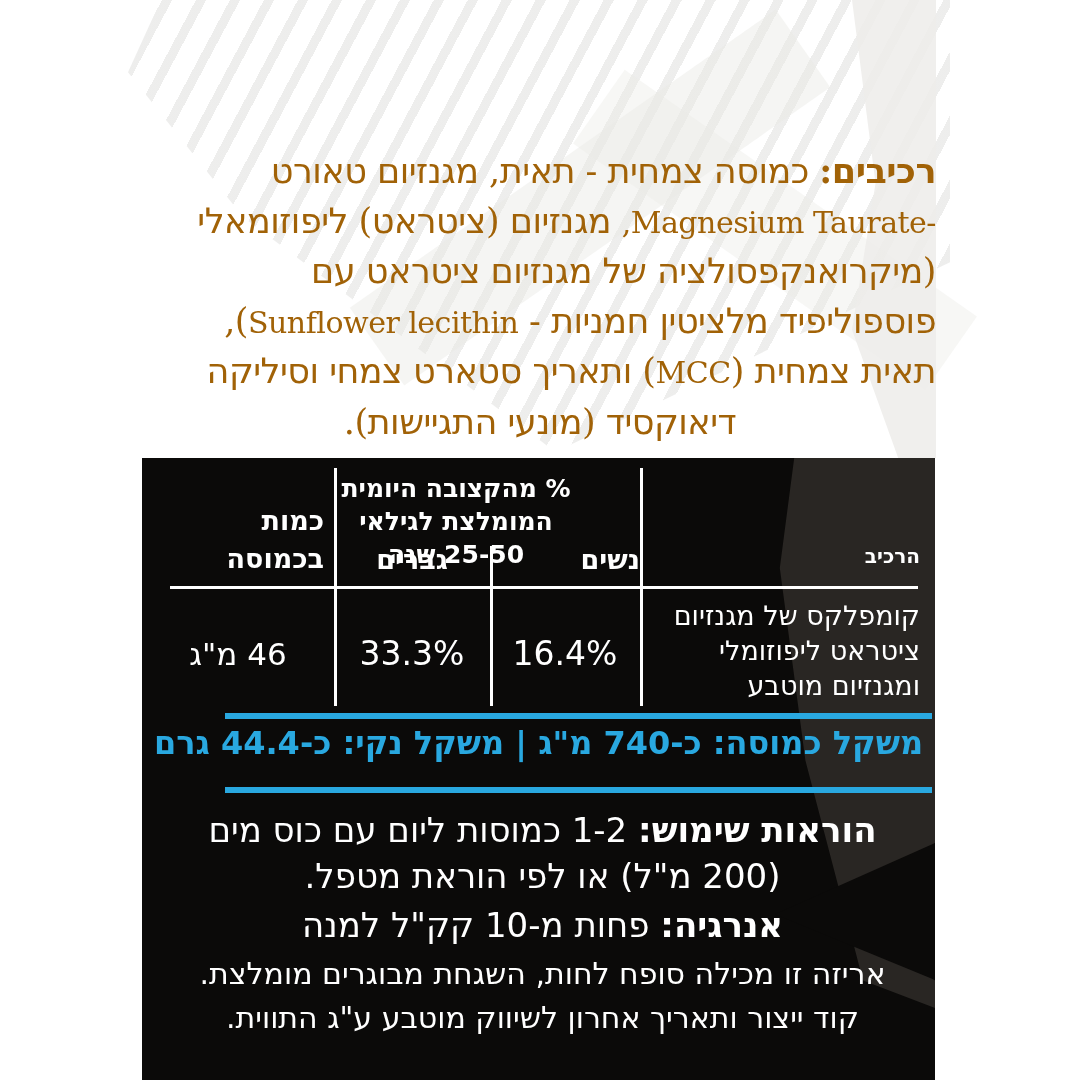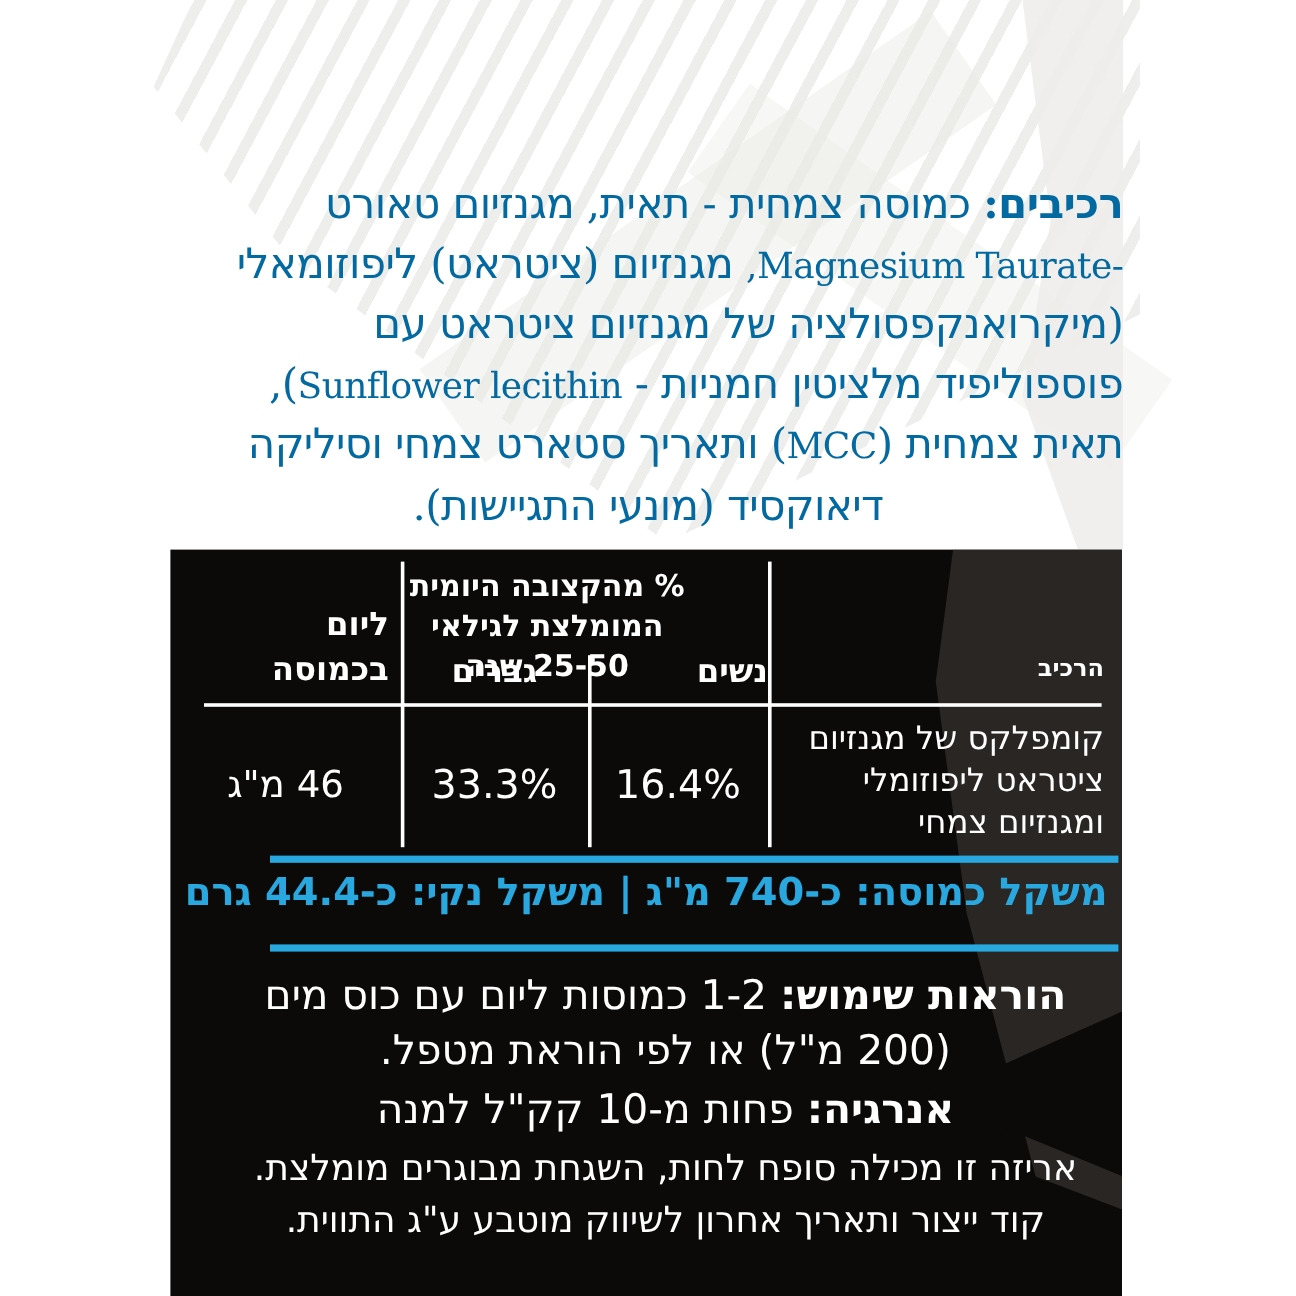--- a/index.html
+++ b/index.html
@@ -10,21 +10,21 @@
     background:repeating-linear-gradient(118deg, rgba(188,188,184,0.26) 0 9px, rgba(255,255,255,0) 9px 30px);
     clip-path:polygon(4% 0,100% 0,100% 58%,52% 100%,14% 48%,0 16%);}
   .deco-band1{position:absolute;left:330px;top:150px;width:520px;height:95px;background:#e9e8e5;
     transform:rotate(-35deg);opacity:.45;}
   .deco-band2{position:absolute;left:560px;top:185px;width:430px;height:90px;background:#eceae7;
     transform:rotate(35deg);opacity:.4;}
   .deco-col{position:absolute;left:852px;top:0;width:84px;height:458px;background:#edecea;opacity:.85;
     clip-path:polygon(0 0,100% 0,100% 100%,55% 100%,0 72%,28% 40%);}
   
   .ingredients{position:absolute;left:144px;top:146px;width:792px;direction:rtl;text-align:right;
-    color:#0369a1;font-size:35px;line-height:49.5px;letter-spacing:-0.5px;
+    color:#a16207;font-size:35px;line-height:49.5px;letter-spacing:-0.5px;
     font-family:"DejaVu Serif","DejaVu Sans",serif;}
   .ing-line{white-space:nowrap;}
   .ing-line.center{text-align:center;}
   .ing-bold{font-weight:bold;}
   .latin{font-family:"DejaVu Serif",serif;font-size:30px;}
   
   .panel{position:absolute;left:142px;top:458px;width:793px;height:622px;background:#0b0a09;color:#ffffff;}
   .wm{position:absolute;right:0;top:0;width:160px;height:550px;background:#292623;
     clip-path:polygon(12% 0,100% 0,100% 70%,52% 83%,100% 95%,100% 100%,55% 95%,19% 55%,3% 20%);}
   .wm2{position:absolute;right:0;top:385px;width:160px;height:137px;background:#0b0a09;
@@ -45,21 +45,21 @@
   .b-men{left:192px;top:176px;width:156px;text-align:center;font-size:33px;}
   .b-women{left:348px;top:176px;width:150px;text-align:center;font-size:33px;}
   .b-comp{left:498px;top:140px;width:280px;text-align:right;padding-right:14px;font-size:27px;line-height:35px;}
   
   .cy-line{position:absolute;height:6px;width:707px;left:83px;}
   .cy-top{top:255px;}
   .cy-bot{top:329px;}
   .cy-text{position:absolute;left:0;top:266px;width:793px;text-align:center;direction:rtl;
     font-size:32px;font-weight:bold;}
   
-  .u{position:absolute;left:16px;width:793px;text-align:center;direction:rtl;color:#ffffff;white-space:nowrap;}
+  .u{position:absolute;left:4px;width:793px;text-align:center;direction:rtl;color:#ffffff;white-space:nowrap;}
   .u-bold{font-weight:bold;}
   .u1{top:352px;font-size:34px;}
   .u2{top:398px;font-size:34px;}
   .u3{top:447px;font-size:34px;}
   .u4{top:498px;font-size:30px;}
   .u5{top:542px;font-size:30px;}
 </style>
 </head>
 <body>
 
@@ -84,38 +84,38 @@
     <div class="wm"></div>
     <div class="wm2"></div>
 
     <div>
       <div class="tline vlineA"></div>
       <div class="tline vlineB"></div>
       <div class="tline vlineC"></div>
       <div class="tline hline"></div>
 
       <div class="cell h-amount">
-        <div>ליום</div>
+        <div>כמות</div>
         <div>בכמוסה</div>
       </div>
       <div class="cell h-rda">
         <div>% מהקצובה היומית</div>
         <div>המומלצת לגילאי 25-50 שנה</div>
       </div>
       <div class="cell h-men">גברים</div>
       <div class="cell h-women">נשים</div>
       <div class="cell h-comp">הרכיב</div>
 
       <div class="cell b-amount">46 מ"ג</div>
       <div class="cell b-men">33.3%</div>
       <div class="cell b-women">16.4%</div>
       <div class="cell b-comp">
         <div>קומפלקס של מגנזיום</div>
         <div>ציטראט ליפוזומלי</div>
-        <div>ומגנזיום צמחי</div>
+        <div>ומגנזיום מוטבע</div>
       </div>
     </div>
 
     <div class="cy-line cy-top accent-bg" style="background: rgb(41, 168, 224);"></div>
     <div class="cy-text accent-fg" style="color: rgb(41, 168, 224);">משקל כמוסה: כ-740 מ"ג | משקל נקי: כ-44.4 גרם</div>
     <div class="cy-line cy-bot accent-bg" style="background: rgb(41, 168, 224);"></div>
 
     <div class="u u1"><span class="u-bold">הוראות שימוש:</span><span> 1-2 כמוסות ליום עם כוס מים</span></div>
     <div class="u u2">(200 מ"ל) או לפי הוראת מטפל.</div>
     <div class="u u3"><span class="u-bold">אנרגיה:</span><span> פחות מ-10 קק"ל למנה</span></div>

